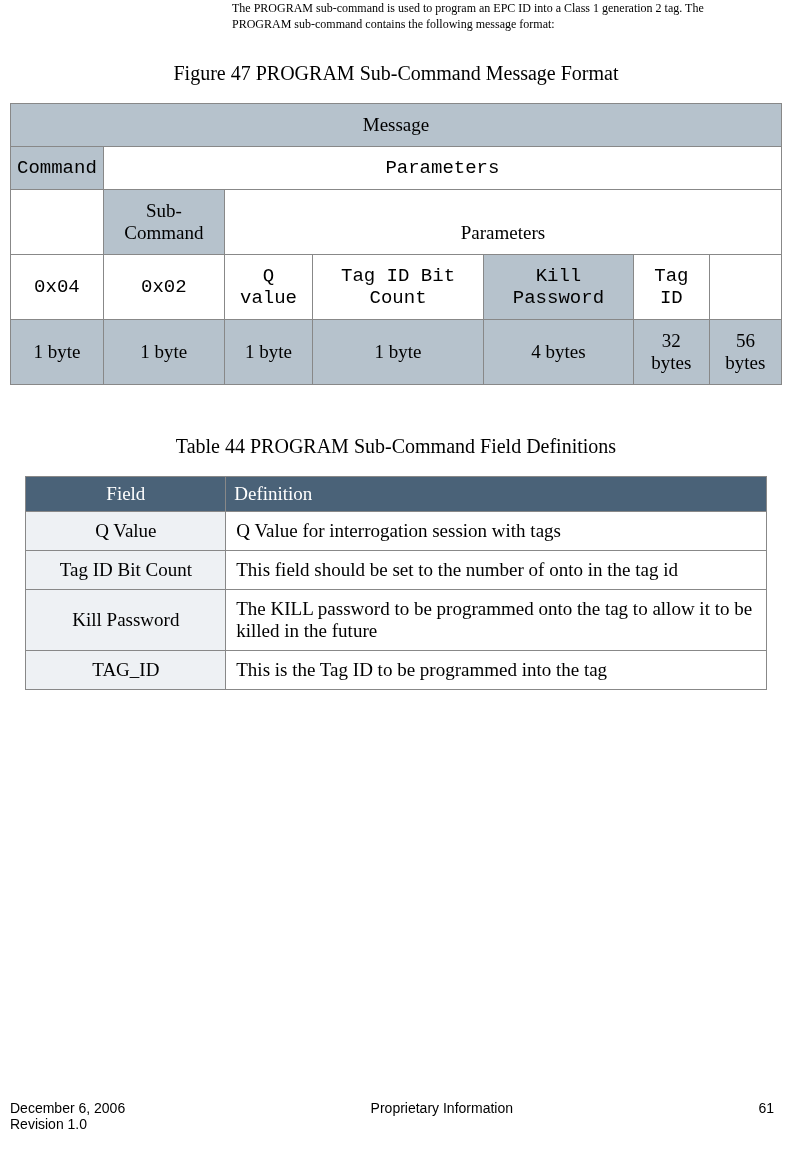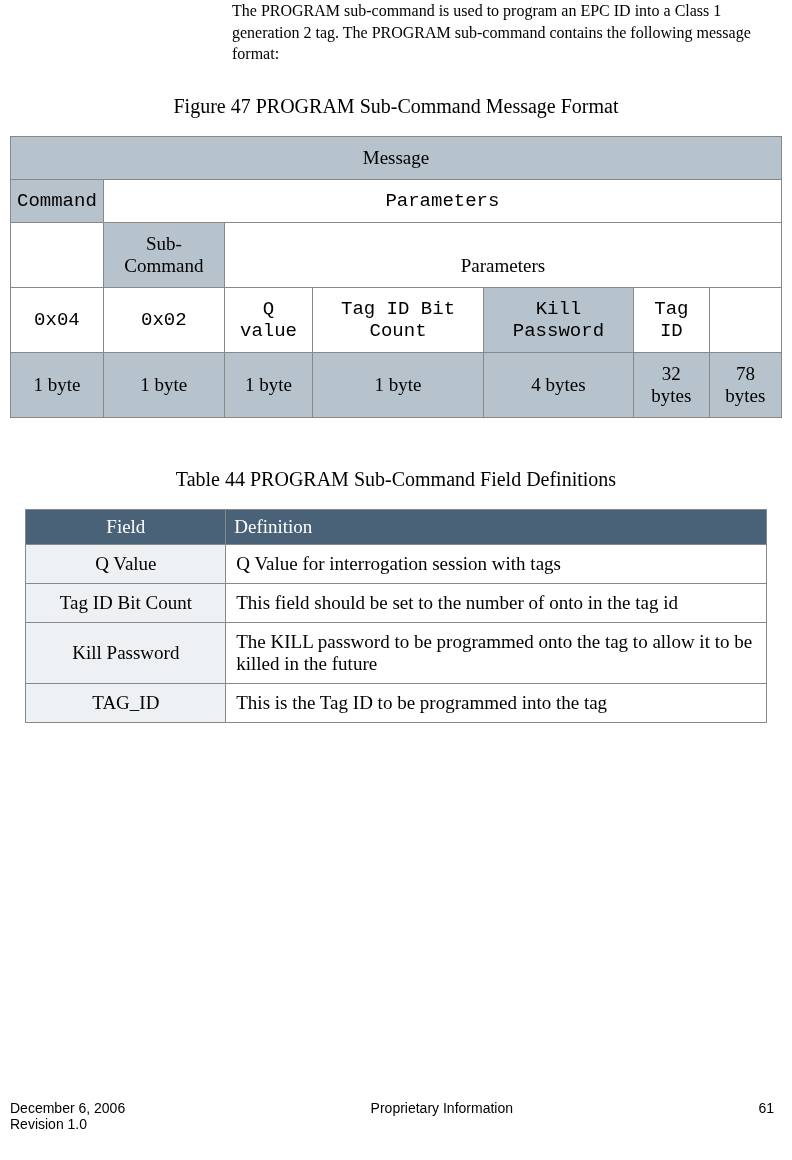--- a/index.html
+++ b/index.html
@@ -22,21 +22,21 @@
     font-family: Verdana, Arial, sans-serif;
     font-size: 20px;
     font-style: italic;
     color: #0033a0;
     font-weight: normal;
     margin: 6px 0 30px 26px;
   }
   .body-text {
     margin: 0 30px 30px 222px;
     line-height: 1.35;
-    font-size: 16px;
+    font-size: 12px;
   }
   .caption {
     text-align: center;
     margin: 0 0 18px 0;
     font-size: 20px;
   }
   table {
     border-collapse: collapse;
     width: 100%;
     font-size: 19px;
@@ -131,21 +131,21 @@
       <td style="background:#fff;">Tag ID</td>
       <td style="background:#fff;"></td>
     </tr>
     <tr class="shade">
       <td>1 byte</td>
       <td>1 byte</td>
       <td>1 byte</td>
       <td>1 byte</td>
       <td>4 bytes</td>
       <td>32 bytes</td>
-      <td>78 bytes</td>
+      <td>56 bytes</td>
     </tr>
   </tbody>
     </table>
 
   <div class="caption">Table 44 PROGRAM Sub-Command Field Definitions</div>
 
   <table class="def-table">
     <tbody>
         <tr>
       <th class="f">Field</th>

